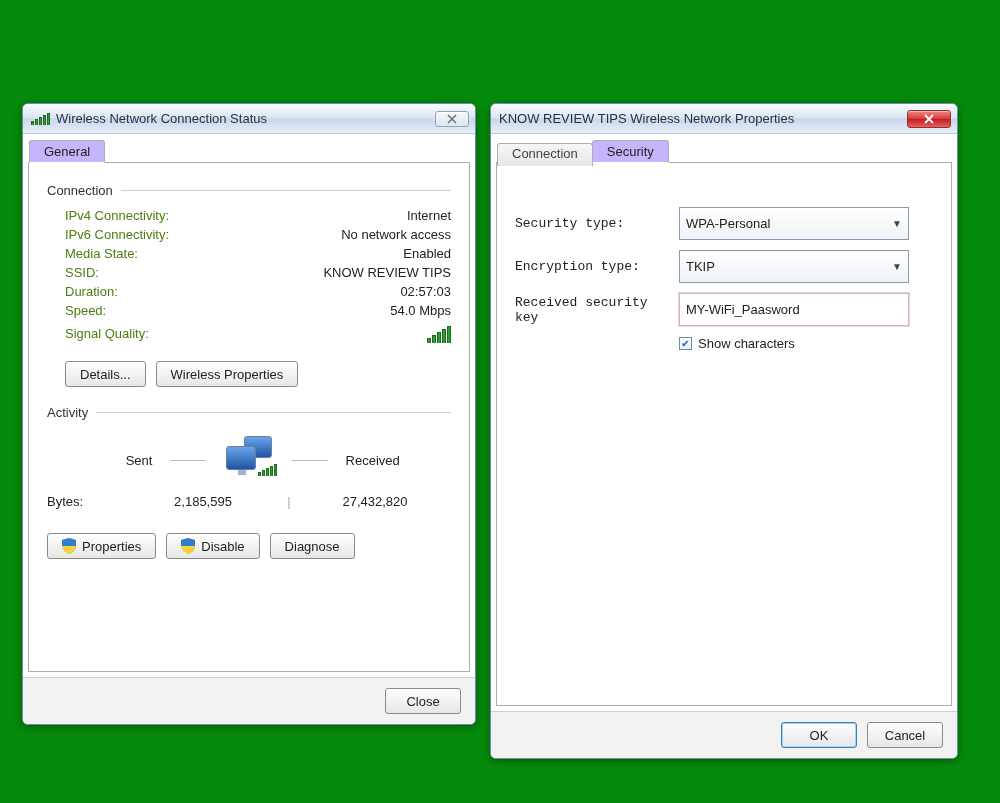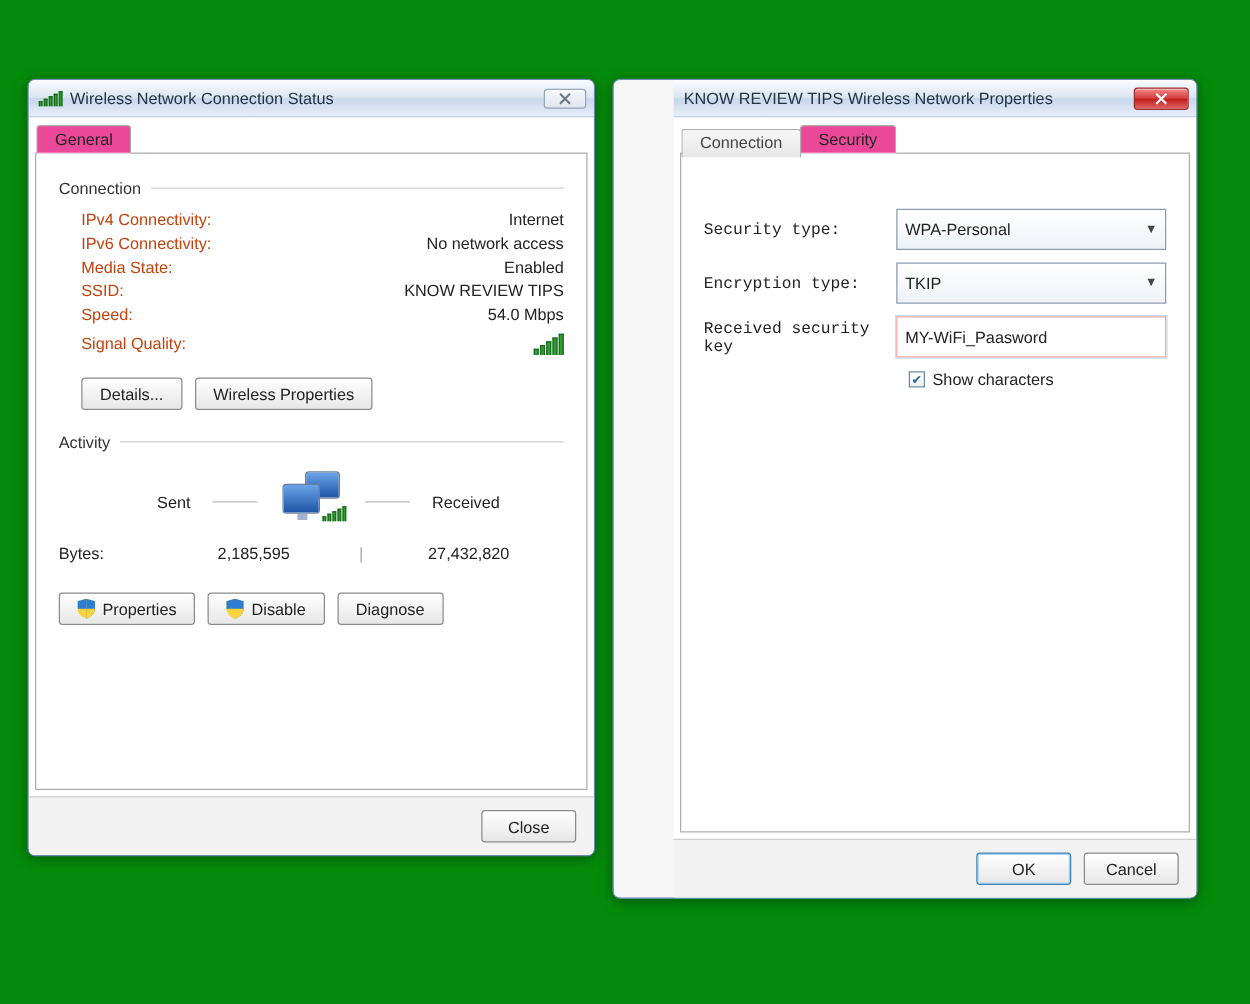--- a/index.html
+++ b/index.html
@@ -15,20 +15,21 @@
   }
 
   
   .dialog {
     position: absolute;
     background: #f6f6f6;
     border: 1px solid #6d8bb1;
     border-radius: 6px;
     box-shadow: 0 2px 10px rgba(0,0,0,0.35);
     overflow: hidden;
+    margin-top: 40px;
   }
   .titlebar {
     height: 30px;
     background: linear-gradient(#fafcff, #dbe5f1 48%, #c9d7ec 52%, #e7eef8);
     border-bottom: 1px solid #b7c6dd;
     display: flex;
     align-items: center;
     padding: 0 6px 0 8px;
     gap: 6px;
   }
@@ -87,21 +88,21 @@
     position: relative;
     margin-right: -1px;
   }
   .tab.inactive {
     background: linear-gradient(#f6f6f6,#e7e7e7);
     color: #444;
     top: 3px;
     padding-top: 2px; padding-bottom: 2px;
   }
   .tab.active {
-    background: #ec4899;
+    background: #c4b5fd;
     border-bottom: 1px solid #fff;
   }
   .tab-body {
     border: 1px solid #adadad;
     background: #fff;
     margin: 5px;
     padding: 14px 18px 18px 18px;
     position: relative;
   }
 
@@ -121,21 +122,21 @@
     white-space: nowrap;
   }
   .groupbox .rule {
     flex: 1;
     height: 0;
     border-top: 1px solid #cfcfcf;
   }
   .groupbox .content { padding: 8px 0 0 18px; }
 
   .kv { display: flex; justify-content: space-between; padding: 2px 0; font-size: 13px; }
-  .kv .k { color: #c2410c; }
+  .kv .k { color: #4d7c0f; }
   .kv .v { color: #222; }
 
   
   .btn {
     display: inline-flex;
     align-items: center;
     justify-content: center;
     gap: 6px;
     height: 26px;
     padding: 0 14px;
@@ -247,20 +248,24 @@
               <span class="k">IPv6 Connectivity:</span>
               <span class="v">No network access</span>
             </div>
           <div class="kv">
               <span class="k">Media State:</span>
               <span class="v">Enabled</span>
             </div>
           <div class="kv">
               <span class="k">SSID:</span>
               <span class="v">KNOW REVIEW TIPS</span>
+            </div>
+          <div class="kv">
+              <span class="k">Duration:</span>
+              <span class="v">02:57:03</span>
             </div>
           <div class="kv">
               <span class="k">Speed:</span>
               <span class="v">54.0 Mbps</span>
             </div>
           <div class="kv" style="padding-top:6px;">
             <span class="k">Signal Quality:</span>
             <span class="signal">
               <span class="bar b1"></span>
                 <span class="bar b2"></span>
@@ -331,21 +336,21 @@
         <span class="btn">Diagnose</span>
       </div>
 
     </div>
     <div class="dialog-footer">
       <span class="btn" style="min-width:76px;">Close</span>
     </div>
   </div>
 </div>
 
-<div class="dialog" style="left:490px; top:63px; width:468px;padding-left:48px;">
+<div class="dialog" style="left:490px; top:63px; width:468px;">
   <div class="titlebar">
     <span class="title">KNOW REVIEW TIPS Wireless Network Properties</span>
     <span class="close-red">
       <svg viewBox="0 0 10 10">
           <path d="M1 1 L9 9 M9 1 L1 9" stroke="currentColor" stroke-width="1.8"></path>
         </svg>
     </span>
   </div>
   <div class="client">
     <div class="tabstrip">

